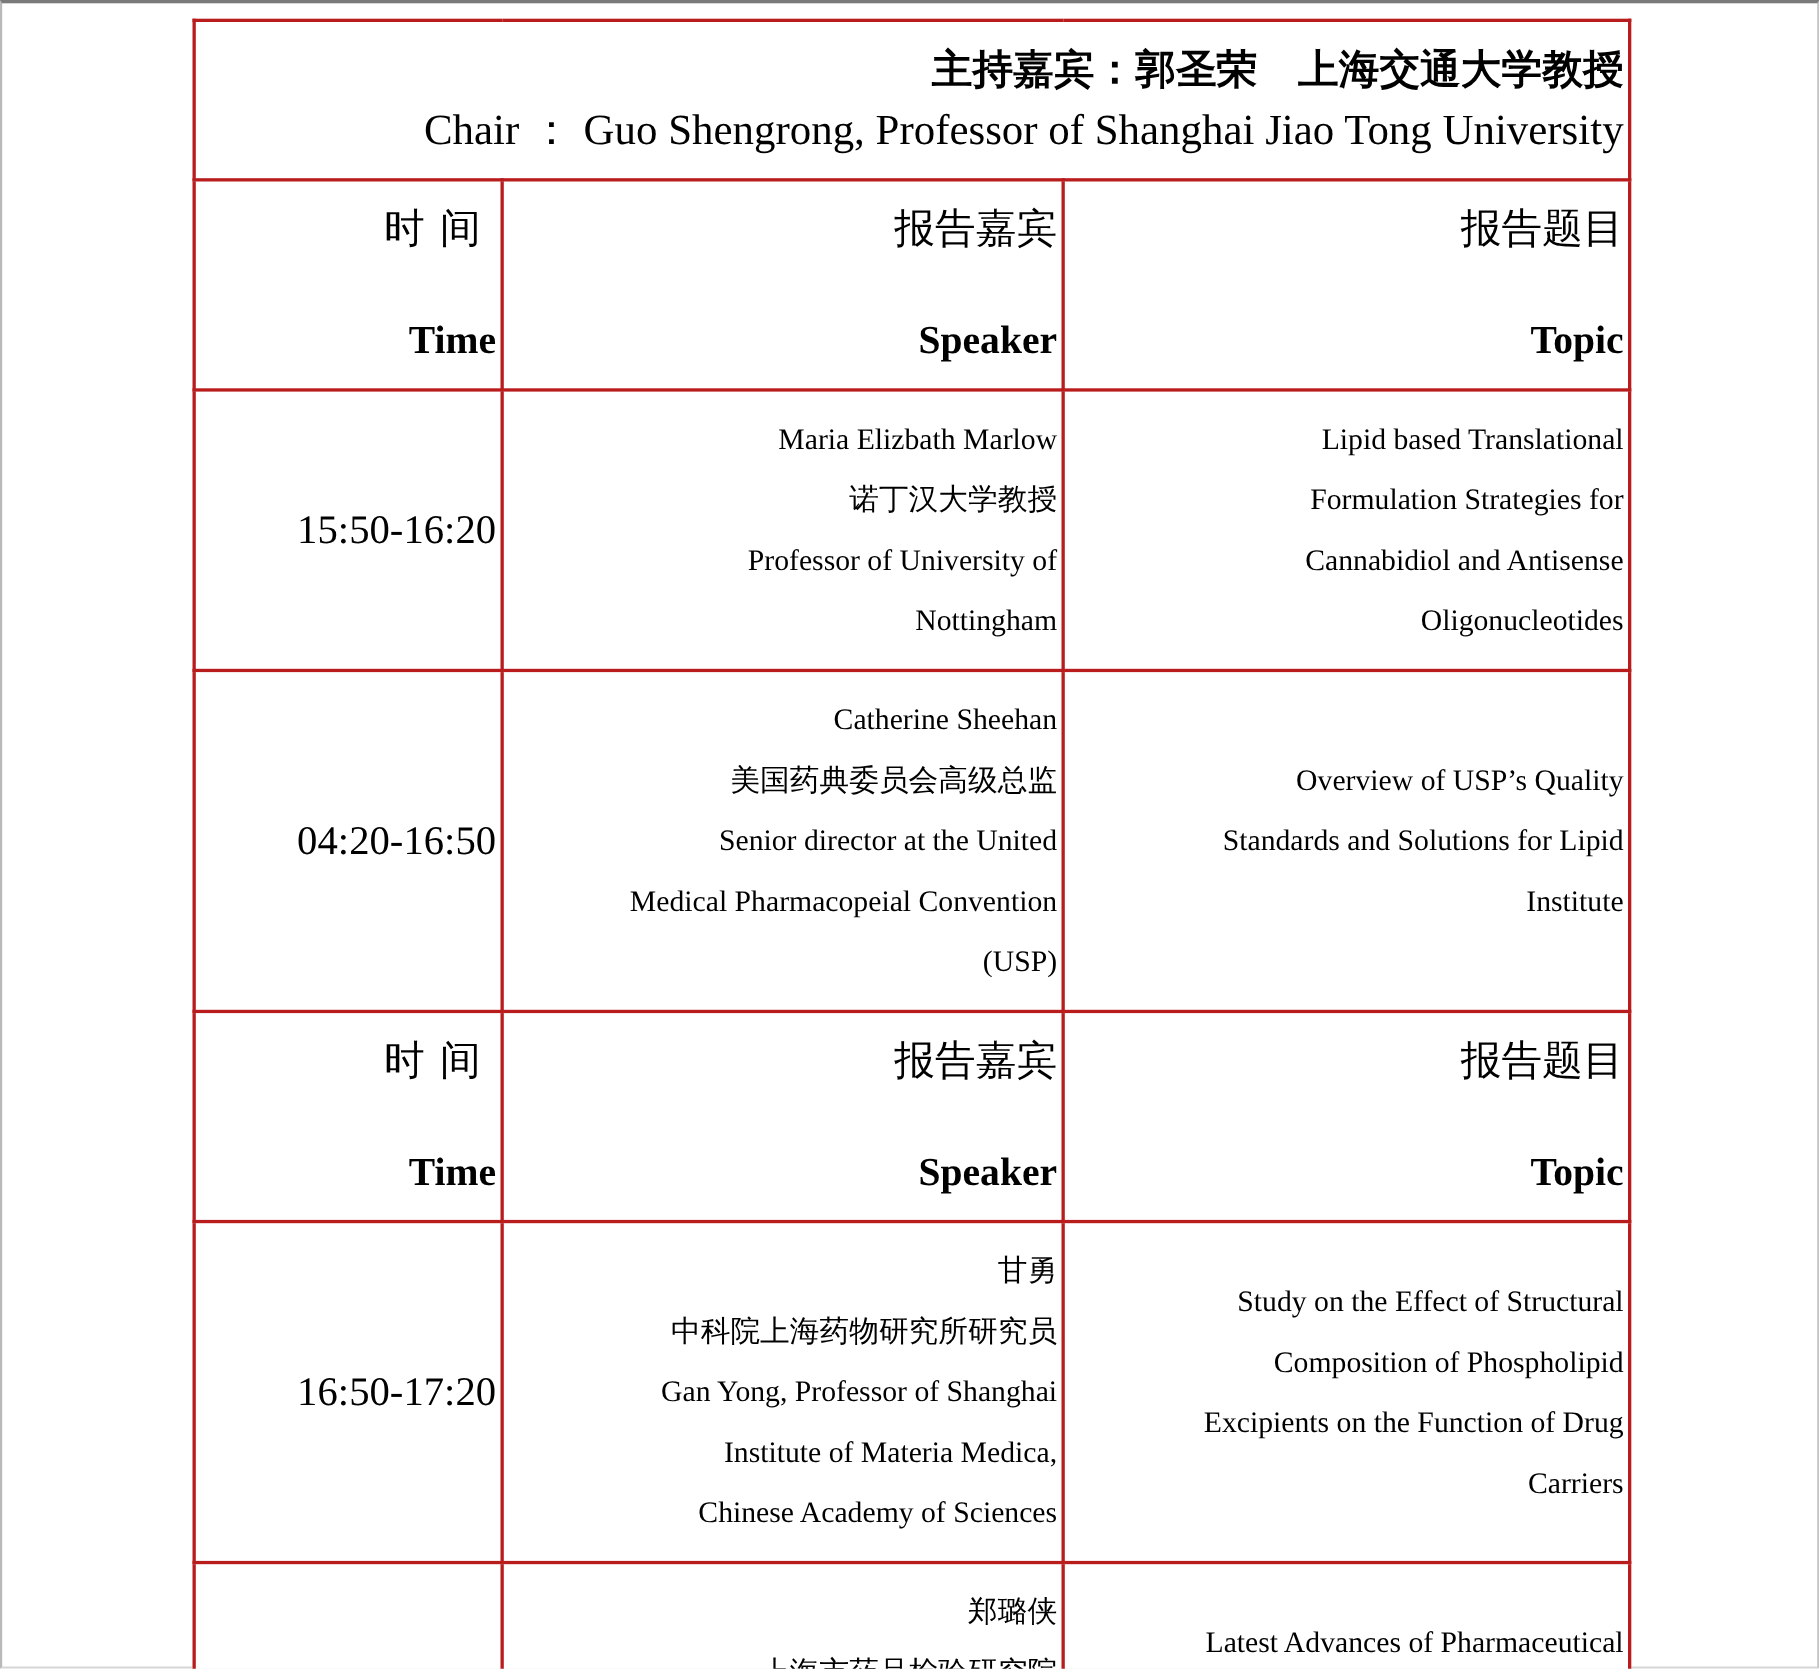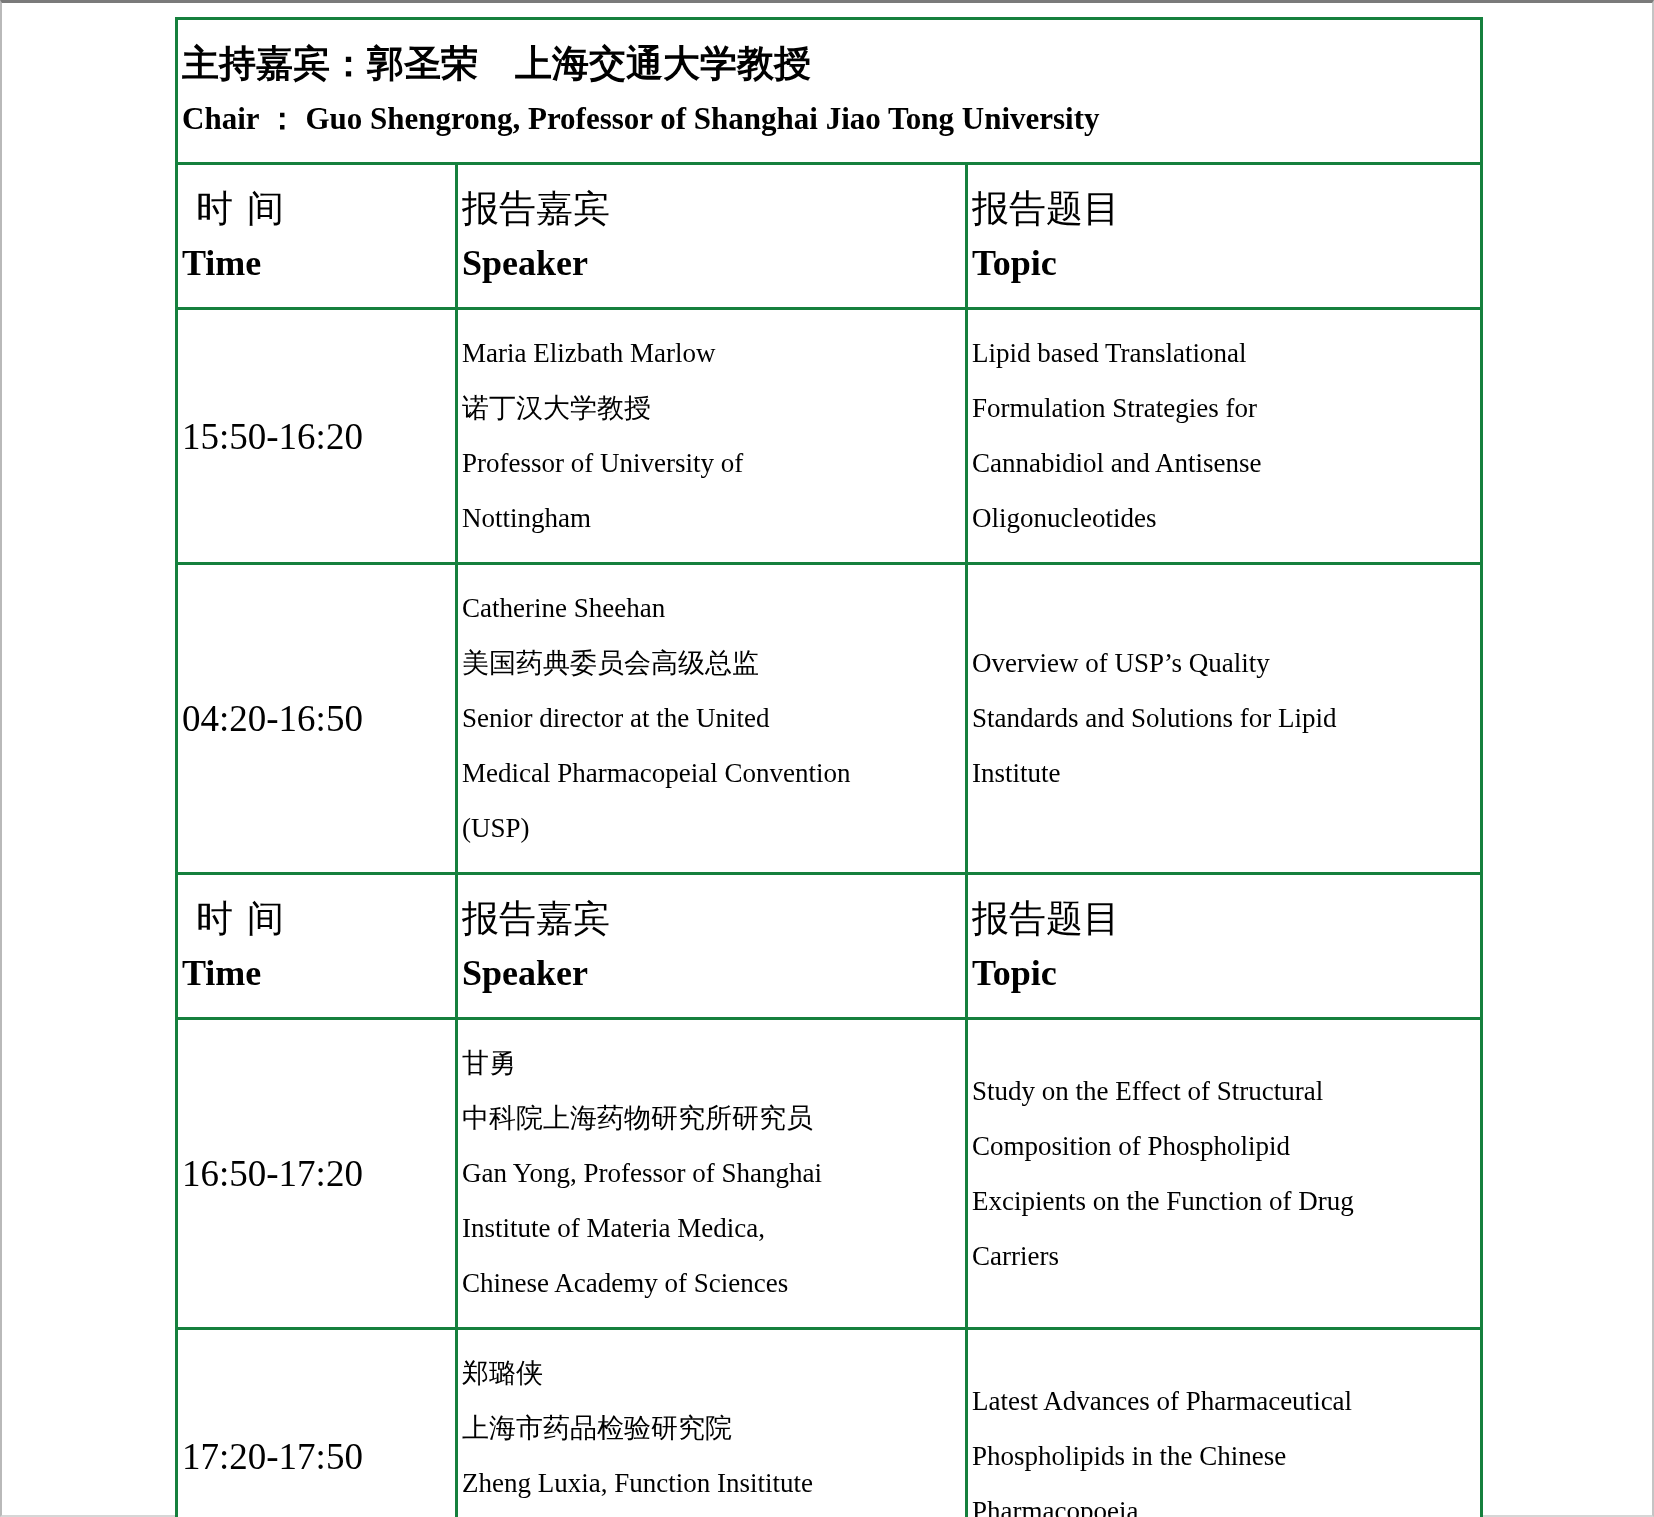--- a/index.html
+++ b/index.html
@@ -29,51 +29,52 @@
     position: absolute;
     left: 173px;
     top: 14px;
     width: 1305px;
     height: 1493px;
     border-collapse: collapse;
     table-layout: fixed;
     background: #ffffff;
   }
   table.schedule td, table.schedule th {
-    border: 3px solid #15803d;
-    text-align: left;
+    border: 3px solid #b91c1c;
+    text-align: right;
     vertical-align: middle;
     padding: 16px 4px;
     font-weight: normal;
   }
   .chair-zh {
     font-weight: bold;
     font-size: 37px;
     line-height: 55px;
     white-space: nowrap;
   }
   .chair-en {
-    font-weight: bold;
-    font-size: 31px;
+    font-weight: normal;
+    font-size: 39px;
     line-height: 55px;
     white-space: nowrap;
   }
   th .zh {
     font-weight: normal;
     font-size: 37px;
     line-height: 55px;
   }
   th .zh.spaced {
     letter-spacing: 14px;
     text-indent: 14px;
   }
   th .en {
     font-weight: bold;
     font-size: 36px;
     line-height: 55px;
+    margin-top: 46px;
   }
   td.time {
     font-size: 37px;
     line-height: 55px;
     white-space: nowrap;
   }
   td.lines {
     font-size: 27px;
     line-height: 55px;
     white-space: pre;

